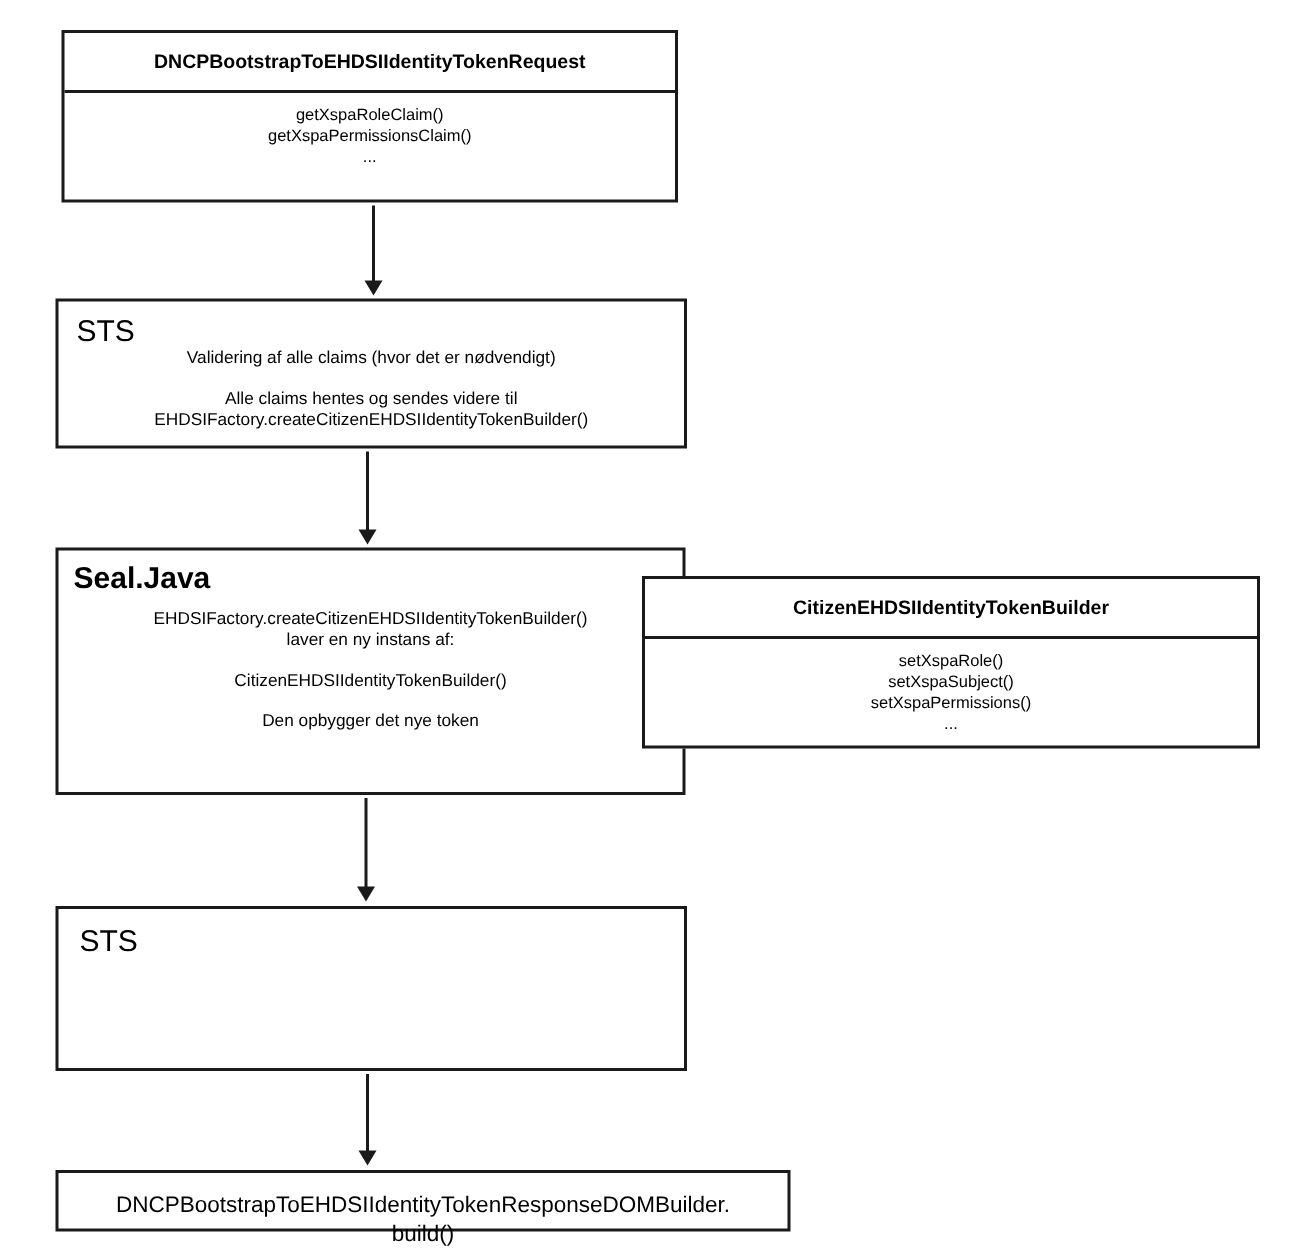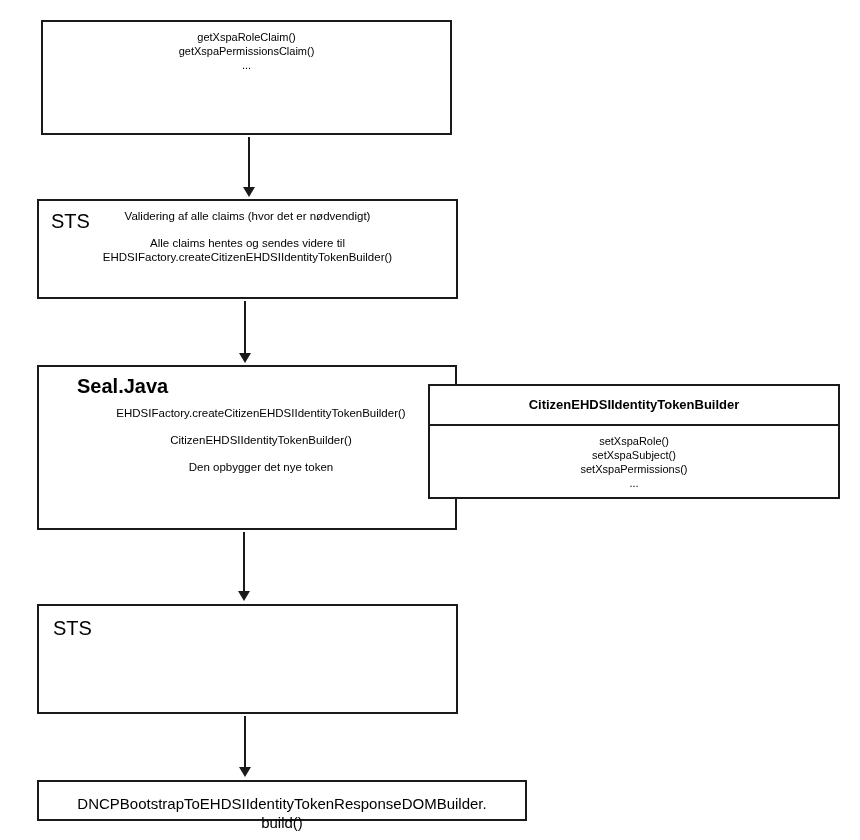--- a/index.html
+++ b/index.html
@@ -94,51 +94,53 @@
     border-right: 6px solid transparent;
     border-top: 10px solid #1a1a1a;
   }
 </style>
 </head>
 <body>
 
 <div class="canvas">
 
   <div class="box" style="left:41px; top:20px; width:411px; height:115px;">
+    <div class="uml-title">DNCPBootstrapToEHDSIIdentityTokenRequest</div>
     <div class="uml-body">
       <div class="method-line">getXspaRoleClaim()</div>
       <div class="method-line">getXspaPermissionsClaim()</div>
       <div class="method-line">...</div>
     </div>
   </div>
 
   <div class="arrow" style="left:243px; top:137px; height:60px;">
     <div class="arrow-line"></div>
     <div class="arrow-head"></div>
   </div>
 
   <div class="box" style="left:37px; top:199px; width:421px; height:100px;">
     <span class="box-label" style="left:12px; top:9px;">STS</span>
-    <div class="center-lines" style="padding-top:8px;">
+    <div class="center-lines" style="padding-top:31px;">
       <div>Validering af alle claims (hvor det er nødvendigt)</div>
       <div class="gap"></div>
       <div>Alle claims hentes og sendes videre til</div>
       <div>EHDSIFactory.createCitizenEHDSIIdentityTokenBuilder()</div>
     </div>
   </div>
 
   <div class="arrow" style="left:239px; top:301px; height:62px;">
     <div class="arrow-line"></div>
     <div class="arrow-head"></div>
   </div>
 
-  <div class="box" style="left:37px; top:365px; width:420px; height:165px; z-index:1;padding-left:28px;">
+  <div class="box" style="left:37px; top:365px; width:420px; height:165px; z-index:1;">
     <div style="padding:8px 0 0 10px; font-weight:bold; font-size:20px;">Seal.Java</div>
     <div class="center-lines" style="margin-top:8px;">
       <div>EHDSIFactory.createCitizenEHDSIIdentityTokenBuilder()</div>
+      <div>laver en ny instans af:</div>
       <div class="gap"></div>
       <div>CitizenEHDSIIdentityTokenBuilder()</div>
       <div class="gap"></div>
       <div>Den opbygger det nye token</div>
     </div>
   </div>
 
   <div class="box" style="left:428px; top:384px; width:412px; height:115px; z-index:2;">
     <div class="uml-title">CitizenEHDSIIdentityTokenBuilder</div>
     <div class="uml-body">

